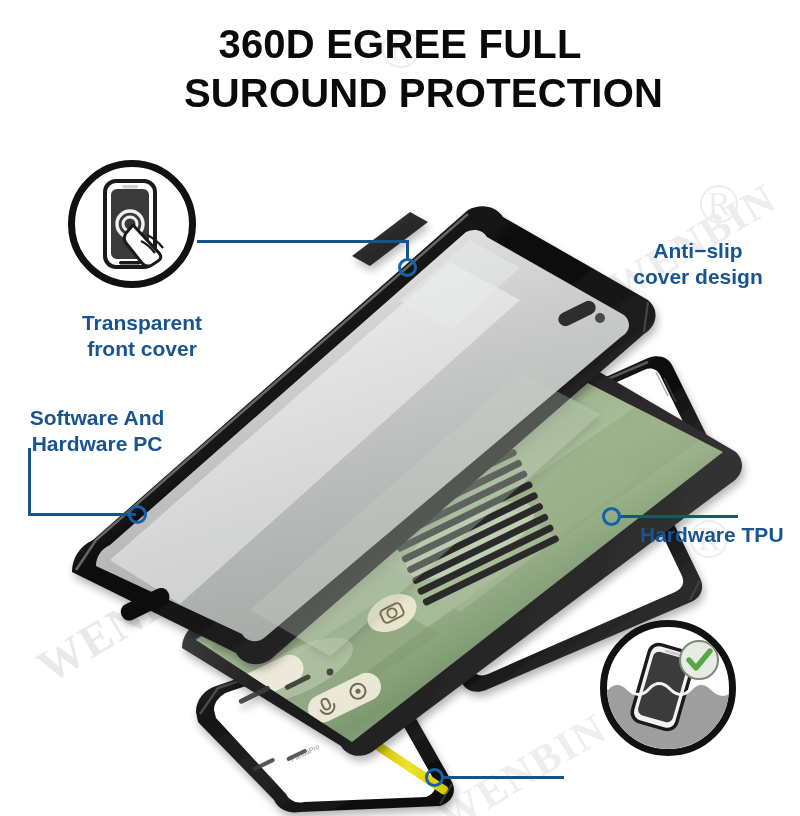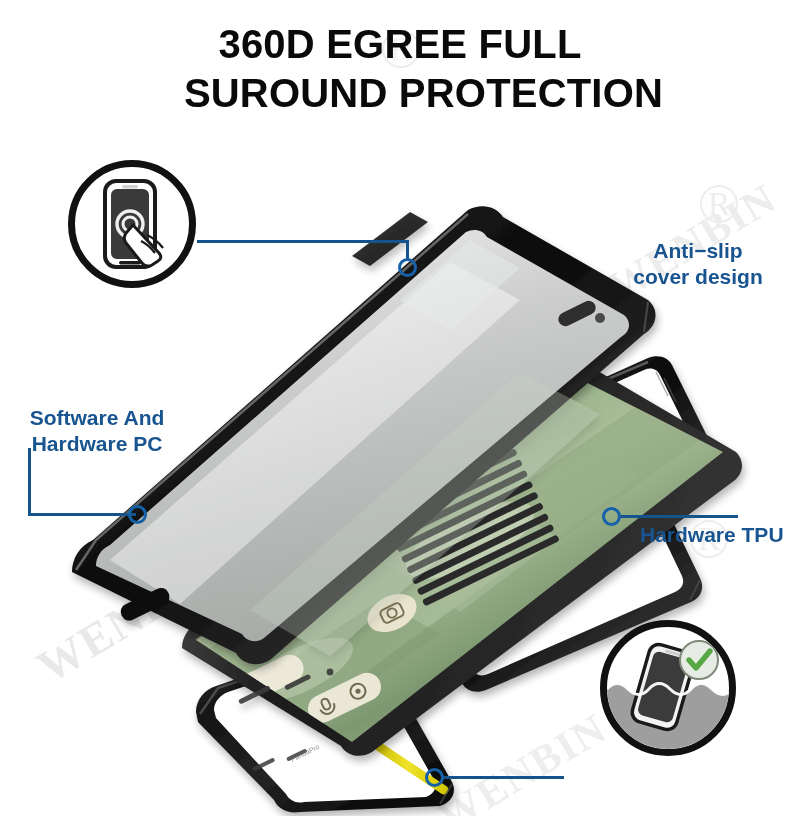--- a/index.html
+++ b/index.html
@@ -493,20 +493,24 @@
   <div class="lead-v" style="left:28px; top:448px; height:68px;"></div>
   <div class="lead-h" style="left:28px; top:513px; width:108px;"></div>
   <div class="marker" style="left:128px; top:505px;"></div>
 
   <div class="marker" style="left:602px; top:507px;"></div>
   <div class="lead-h" style="left:618px; top:515px; width:120px;"></div>
 
   <div class="marker" style="left:425px; top:768px;"></div>
   <div class="lead-h" style="left:442px; top:776px; width:122px;"></div>
 
+  <div class="callout center" style="left:22px; top:310px; width:240px;">
+    <div>Transparent</div>
+    <div>front cover</div>
+  </div>
 
   <div class="callout center" style="left:-8px; top:405px; width:210px;">
     <div>Software And</div>
     <div>Hardware PC</div>
   </div>
 
   <div class="callout center" style="left:600px; top:238px; width:196px;">
     <div>Anti−slip</div>
     <div>cover design</div>
   </div>

